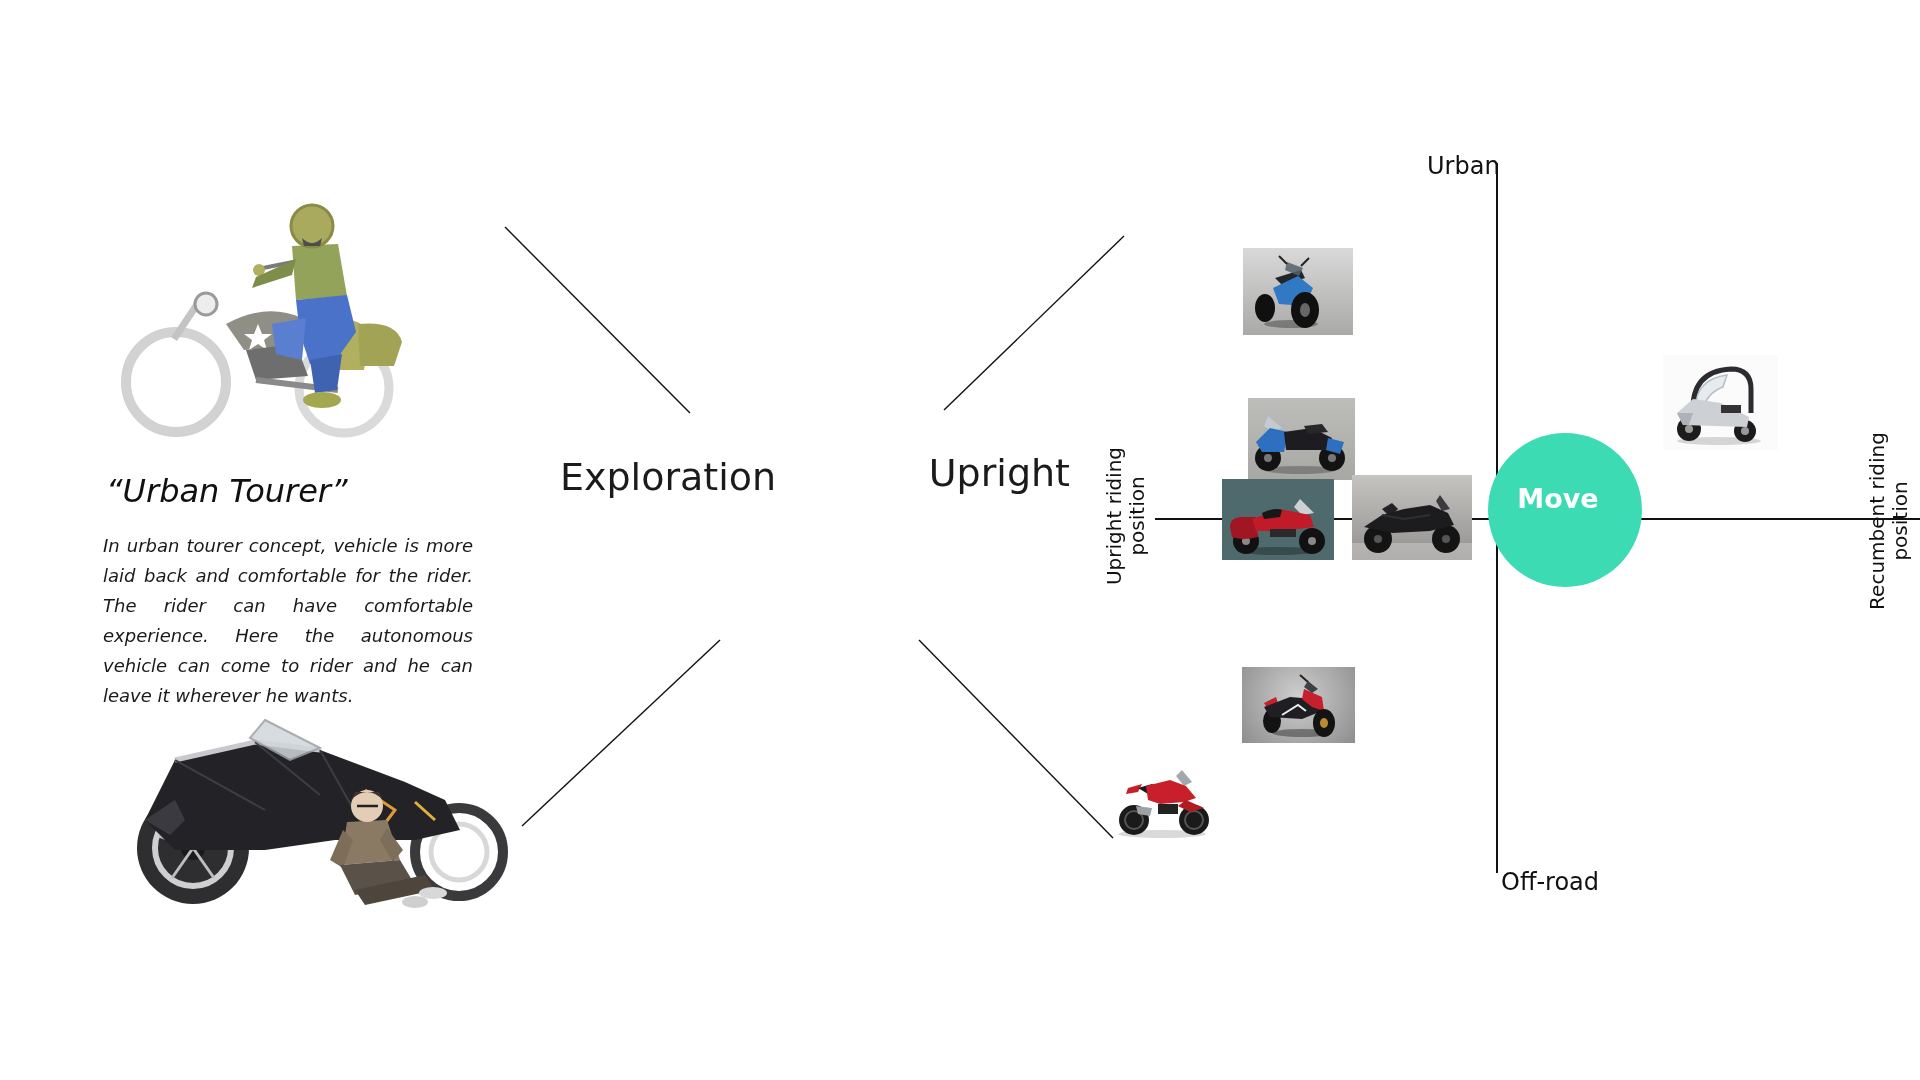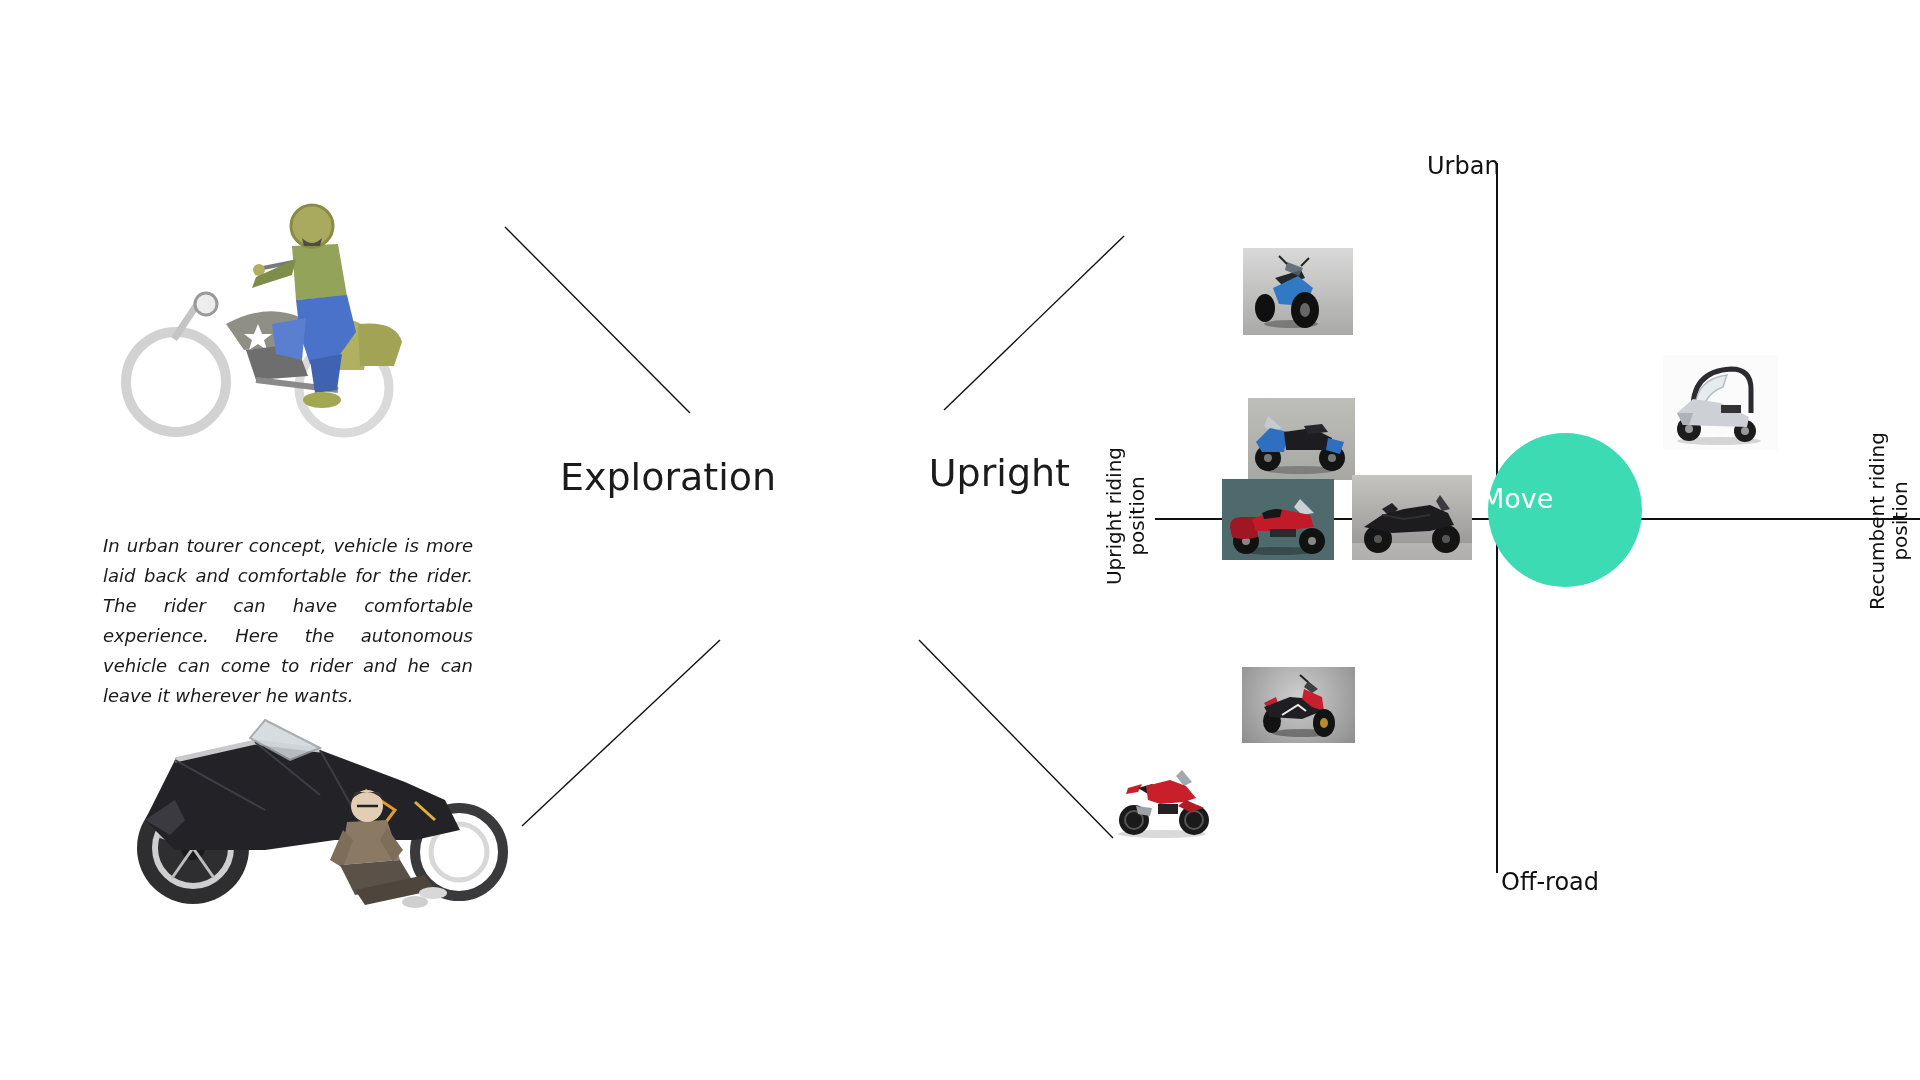--- a/index.html
+++ b/index.html
@@ -19,21 +19,21 @@
   
   .lbl{font-size:24px;color:#111;z-index:2;white-space:nowrap;}
   .lbl-urban{left:1427px;top:152px;}
   .lbl-offroad{left:1501px;top:840px;margin-top:28px;}
   .lbl-rot{width:190px;height:48px;text-align:center;font-size:20px;line-height:23px;
            color:#111;transform:rotate(-90deg);z-index:2;}
   .lbl-upright{left:1032px;top:492px;}
   .lbl-recumbent{left:1795px;top:497px;}
   
   .bubble{left:1488px;top:433px;width:154px;height:154px;border-radius:50%;
-          background:#3cdbb4;z-index:3;display:flex;align-items:center;}
+          background:#3cdbb4;z-index:3;display:flex;align-items:center;justify-content:center;font-weight:bold;}
   .bubble span{color:#ffffff;font-size:27px;transform:translate(-7px,-12px);}
   
   .photo{overflow:hidden;z-index:2;}
   .photo svg{display:block;width:100%;height:100%;}
   .ph-c400x{left:1243px;top:248px;width:110px;height:87px;background:linear-gradient(#d9d9d9,#a9a9a7);}
   .ph-c600{left:1248px;top:398px;width:107px;height:82px;background:linear-gradient(#bdbdba,#a7a7a4);}
   .ph-goldwing{left:1222px;top:479px;width:112px;height:81px;background:#4f6a6d;}
   .ph-nm4{left:1352px;top:475px;width:120px;height:85px;background:linear-gradient(#c6c4c0,#929090);}
   .ph-c1{left:1663px;top:355px;width:115px;height:95px;background:#fbfbfb;}
   .ph-xadv{left:1242px;top:667px;width:113px;height:76px;background:radial-gradient(circle at 50% 40%,#cfcfcf,#8d8d8d);}
@@ -75,20 +75,21 @@
       <polygon points="190,85 150,103 146,114 186,101" fill="#7f8d4a"></polygon>
       <circle cx="206" cy="52" r="21" fill="#a9aa5e" stroke="#8a8b45" stroke-width="3"></circle>
       <path d="M196,64 Q206,74 216,64 L214,72 198,72 Z" fill="#4c4c4c"></path>
       <polygon points="190,126 241,121 250,158 230,186 204,190 194,160" fill="#4a72c8"></polygon>
       <polygon points="166,150 200,144 196,186 170,180" fill="#5a7fd0"></polygon>
       <polygon points="204,186 236,180 231,216 209,219" fill="#3f63b0"></polygon>
       <ellipse cx="216" cy="226" rx="19" ry="8" fill="#a3a74f"></ellipse>
     </svg>
   </div>
 
+  <div class="abs concept-title">“Urban Tourer”</div>
   <div class="abs concept-desc">In urban tourer concept, vehicle is more laid back and comfortable for the rider. The rider can have comfortable experience. Here the autonomous vehicle can come to rider and he can leave it wherever he wants.</div>
 
   <div class="abs illus illus-concept">
     <svg viewBox="0 0 395 225">
       <circle cx="344" cy="162" r="44" fill="none" stroke="#3a3a3c" stroke-width="10"></circle>
       <circle cx="344" cy="162" r="28" fill="none" stroke="#d8d8d8" stroke-width="5"></circle>
       <circle cx="78" cy="158" r="56" fill="#2e2e30"></circle>
       <circle cx="78" cy="158" r="38" fill="none" stroke="#cfcfcf" stroke-width="6"></circle>
       <circle cx="78" cy="158" r="12" fill="#1a1a1c"></circle>
       <g stroke="#bdbdbd" stroke-width="3">

